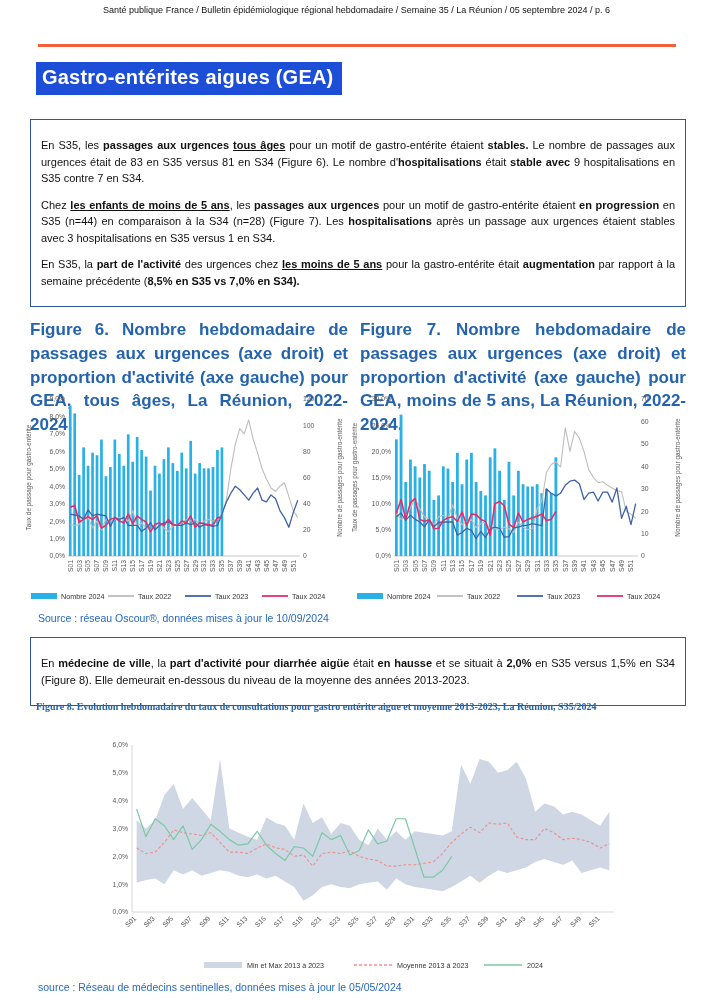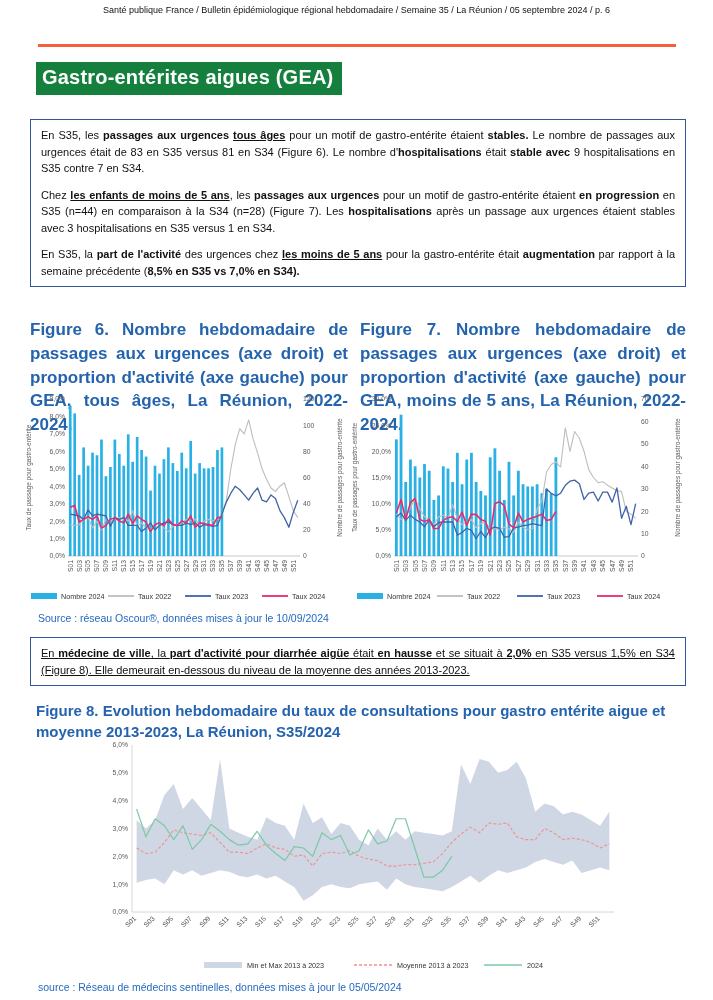--- a/index.html
+++ b/index.html
@@ -1,34 +1,34 @@
 <!DOCTYPE html>
 <html><head>
 <meta charset="utf-8">
 <style>
   html,body{margin:0;padding:0;background:#ffffff;}
   .page{position:relative;width:713px;height:1000px;background:#fff;overflow:hidden;
         font-family:"Liberation Sans",sans-serif;color:#111;}
   .header{position:absolute;top:5px;left:0;width:100%;text-align:center;font-size:9px;color:#111;}
   .rule{position:absolute;top:44px;left:38px;width:638px;height:3px;background:#f2603c;}
-  .section-title{position:absolute;top:62px;left:36px;background:#15803d;color:#fff;
+  .section-title{position:absolute;top:62px;left:36px;background:#1d4ed8;color:#fff;
         font-weight:bold;font-size:20px;padding:4px 9px 6px 6px;letter-spacing:0.2px;}
   .box{position:absolute;left:30px;width:656px;border:1.5px solid #31569b;box-sizing:border-box;
-        padding:7px 10px;font-size:11px;line-height:1.5;text-align:justify;color:#111;}
+        padding:17px 10px;font-size:11px;line-height:1.5;text-align:justify;color:#111;}
   .box1{top:119px;}
   .box1 p{margin:0 0 10px 0;}
   .box1 p:last-child{margin:0;}
-  .box2{top:637px;text-decoration:underline;}
+  .box2{top:637px;}
   .box2 p{margin:0;}
   .caps{position:absolute;top:318px;left:30px;width:656px;display:flex;gap:12px;}
   .cap{font-size:17px;font-weight:bold;color:#2463ae;text-align:justify;line-height:1.4;}
   .cap1{width:318px;}
   .cap2{flex:1;}
-  .cap8{position:absolute;top:700px;left:36px;width:648px;font-size:15px;font-weight:bold;
-        color:#2463ae;line-height:1.4;}
+  .cap8{position:absolute;top:700px;left:36px;width:648px;font-size:10px;font-weight:bold;
+        color:#2463ae;line-height:1.4;font-family:Liberation Serif, serif;}
   .chart{position:absolute;text-decoration:underline;}
   #chart6-wrap{top:392px;left:24px;}
   #chart7-wrap{top:392px;left:350px;}
   #chart8-wrap{top:737px;left:86px;}
   .source{position:absolute;font-size:10.5px;color:#2569c0;}
   .src1{top:612px;left:38px;}
   .src2{top:981px;left:38px;}
   svg text{font-family:"Liberation Sans",sans-serif;}
   .tick{font-size:6.8px;fill:#595959;}
   .axlab{font-size:6.4px;fill:#595959;}

